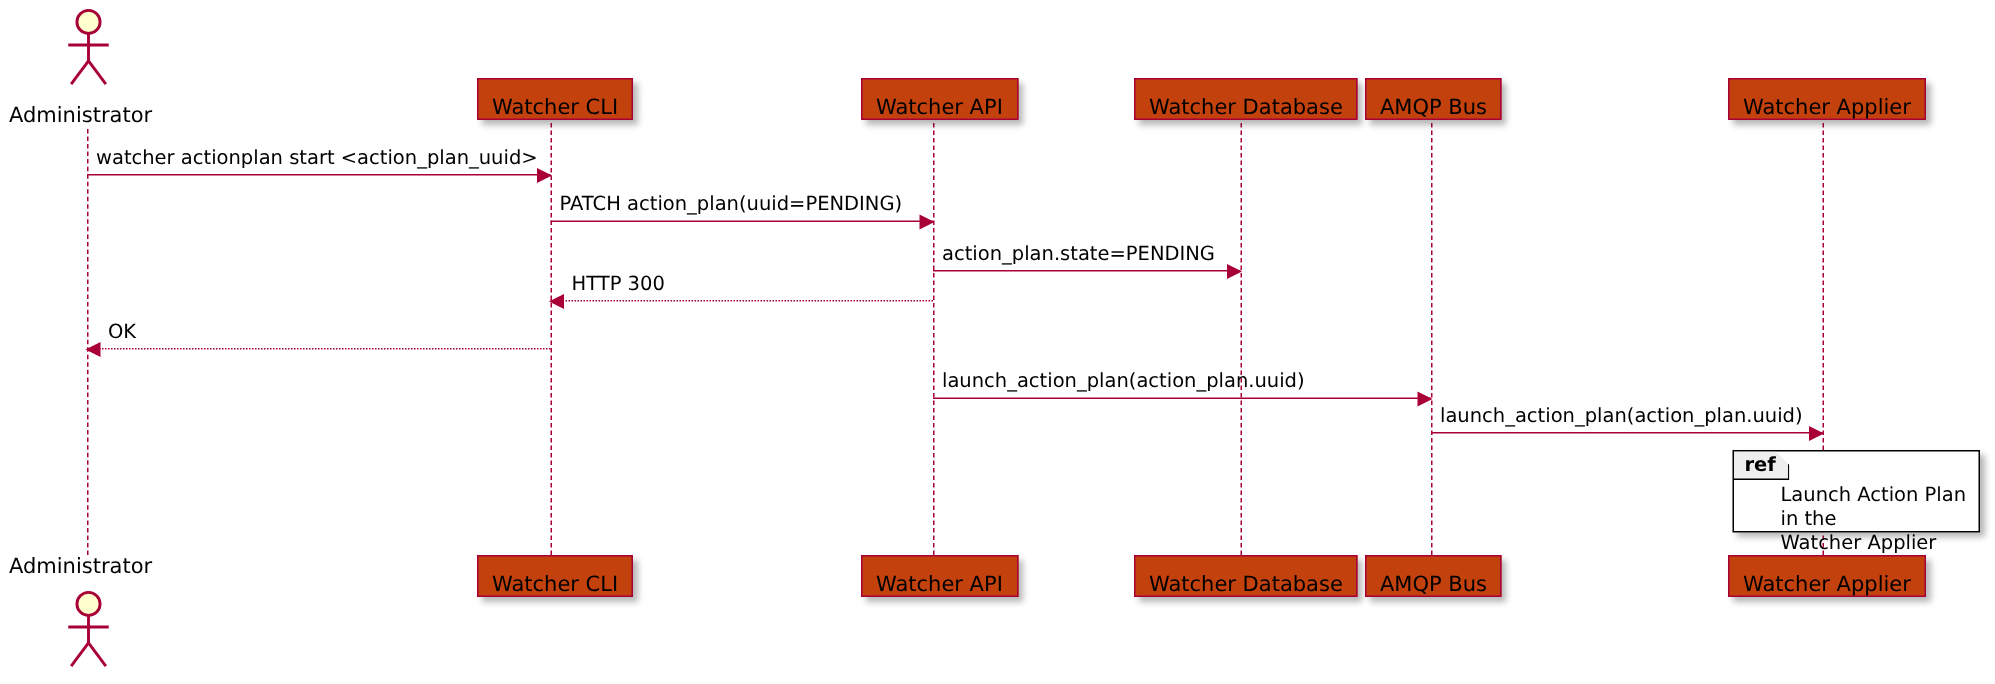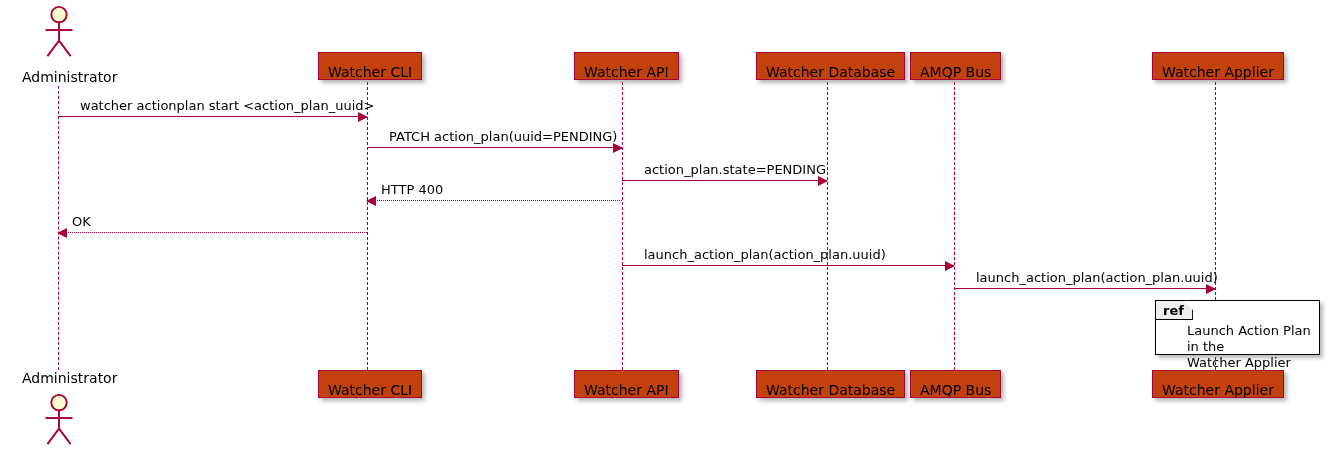--- a/index.html
+++ b/index.html
@@ -45,21 +45,20 @@
     position: absolute;
     width: 46px;
     height: 54px;
   }
   .actor-label {
     position: absolute;
     font-size: 14px;
     color: #000000;
     white-space: nowrap;
     line-height: 1;
-    margin-left: 16px;
   }
 
   
   .msg {
     position: absolute;
     height: 0;
   }
   .msg .line {
     position: absolute;
     left: 0; right: 0; top: 0;
@@ -84,21 +83,21 @@
     border-right: 10px solid #A80036;
   }
   .msg .label {
     position: absolute;
     top: -17px;
     font-size: 13px;
     color: #000000;
     white-space: nowrap;
     line-height: 1;
   }
-  .msg.right .label { left: 22px; }
+  .msg.right .label { left: 6px; }
   .msg.left .label  { left: 14px; }
 
   
   .reffrag {
     position: absolute;
     background: #FFFFFF;
     border: 1.5px solid #000000;
     box-shadow: 3px 3px 4px rgba(40,40,40,0.33);
   }
   .ref-tab {
@@ -182,21 +181,21 @@
 
   <div class="msg right" style="left:622px; width:205px; top:180px;">
     <div class="line"></div>
     <div class="head"></div>
     <div class="label">action_plan.state=PENDING</div>
   </div>
 
   <div class="msg left dotted" style="left:367px; width:255px; top:200px;">
     <div class="line"></div>
     <div class="head"></div>
-    <div class="label">HTTP 400</div>
+    <div class="label">HTTP 300</div>
   </div>
 
   <div class="msg left dotted" style="left:58px; width:309px; top:232px;">
     <div class="line"></div>
     <div class="head"></div>
     <div class="label">OK</div>
   </div>
 
   <div class="msg right" style="left:622px; width:332px; top:265px;">
     <div class="line"></div>

